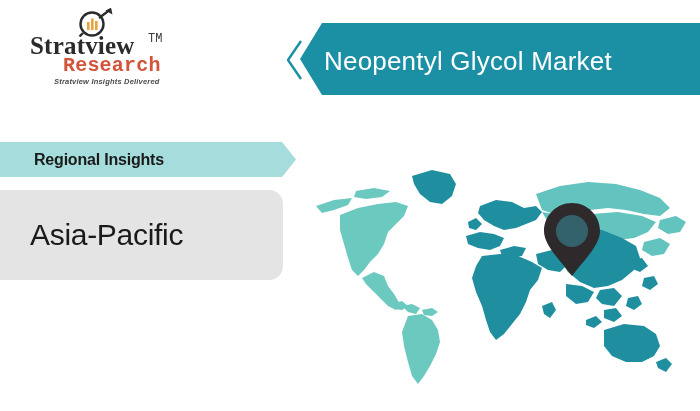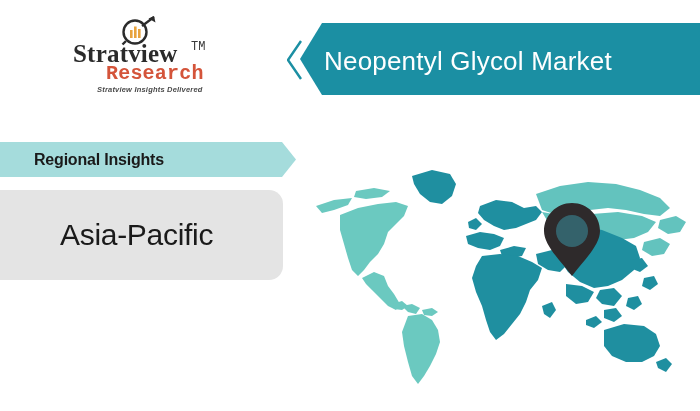--- a/index.html
+++ b/index.html
@@ -11,22 +11,22 @@
   }
   #page {
     position: relative;
     width: 700px; height: 411px;
     background: #ffffff;
   }
 
   
   #logo {
     position: absolute;
-    left: 30px; top: 14px;
-    width: 145px; height: 80px; margin-left: 43px;
+    left: 30px; top: 6px;
+    width: 145px; height: 80px;
   }
   #logo-icon {
     position: absolute;
     left: 48px; top: 0px;
     width: 36px; height: 32px;
   }
   #logo-word {
     position: absolute;
     left: 0px; top: 27px;
     width: 145px;
@@ -125,21 +125,20 @@
     position: absolute;
     left: 0px; top: 190px;
     width: 283px; height: 90px;
     display: flex; align-items: center;
     padding-left: 30px;
     font-size: 30px;
     font-weight: 400;
     color: #1a1a1a;
     letter-spacing: -0.3px;
     white-space: nowrap;
-    margin-left: 30px;
   }
 
   
   #body-text {
     position: absolute;
     left: 28px; top: 288px;
     width: 316px;
     font-size: 14.6px;
     line-height: 22px;
     color: #1f1f1f;

